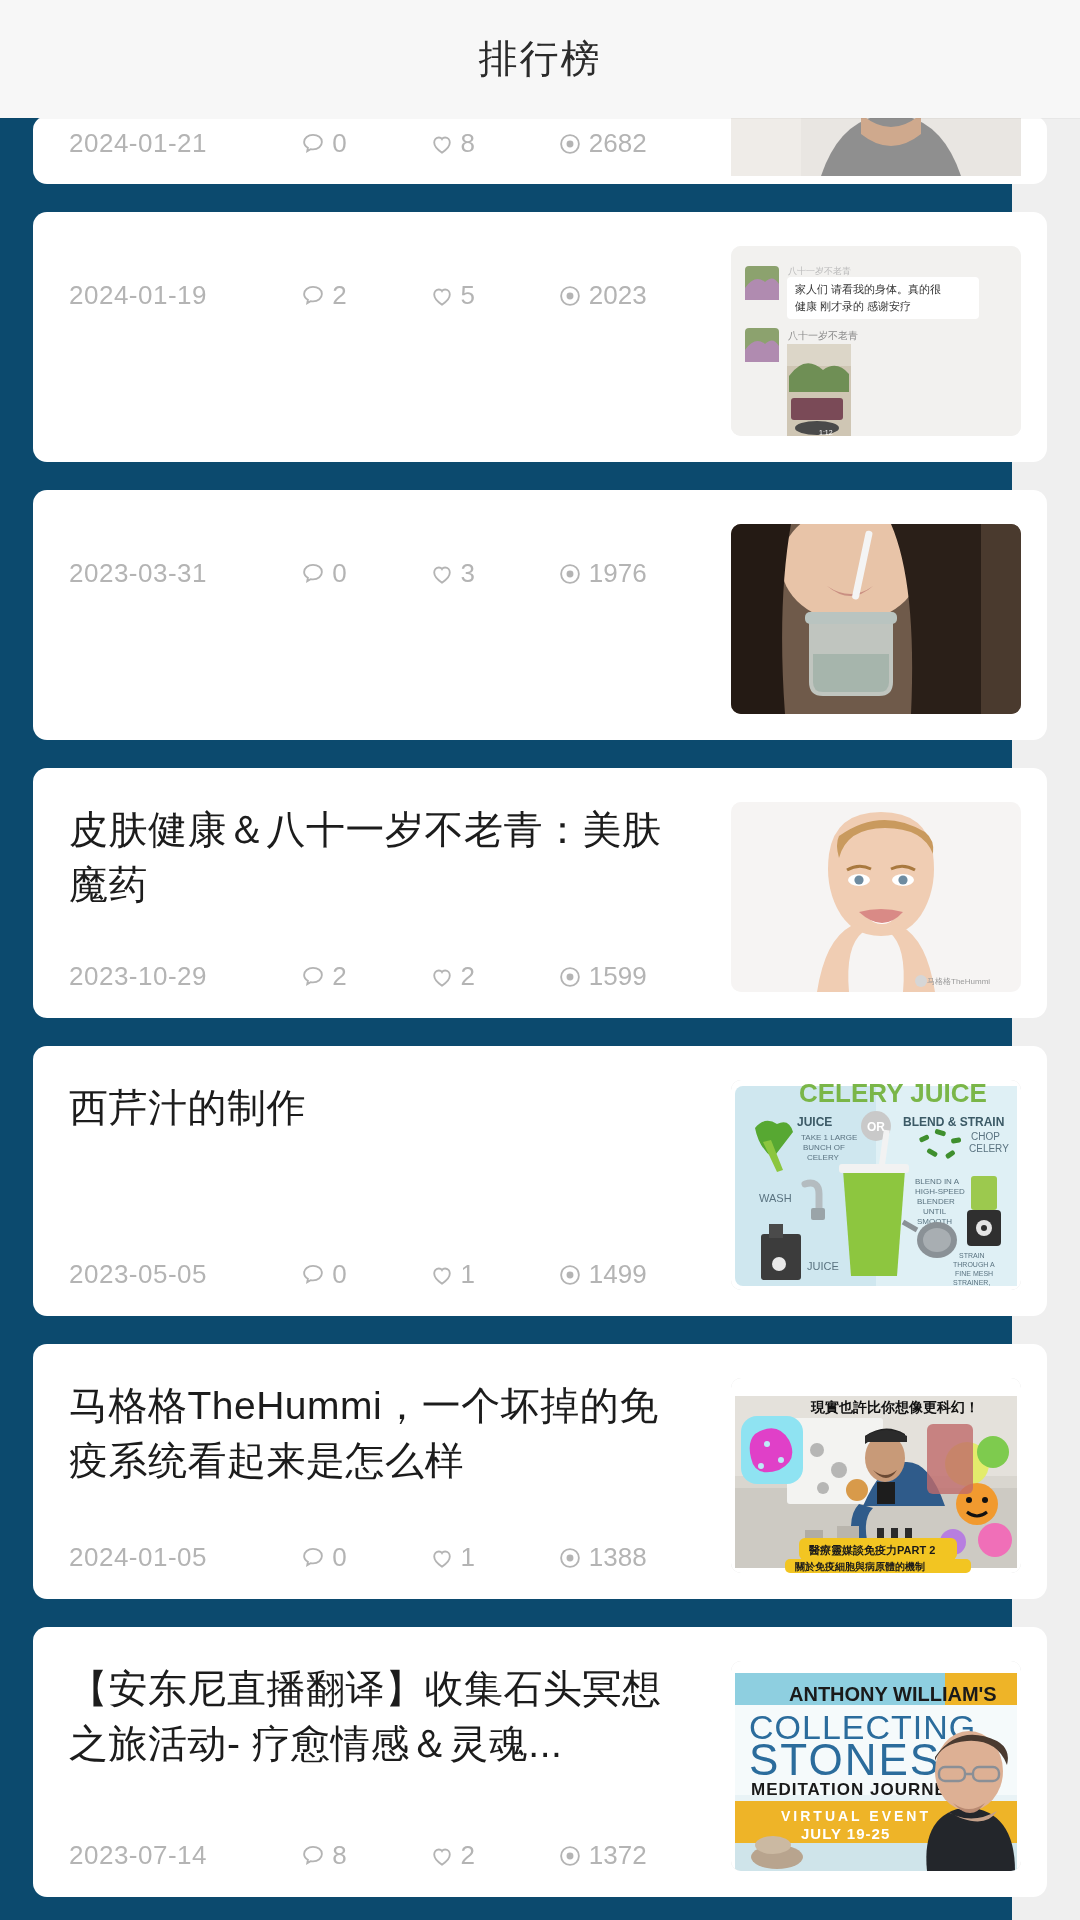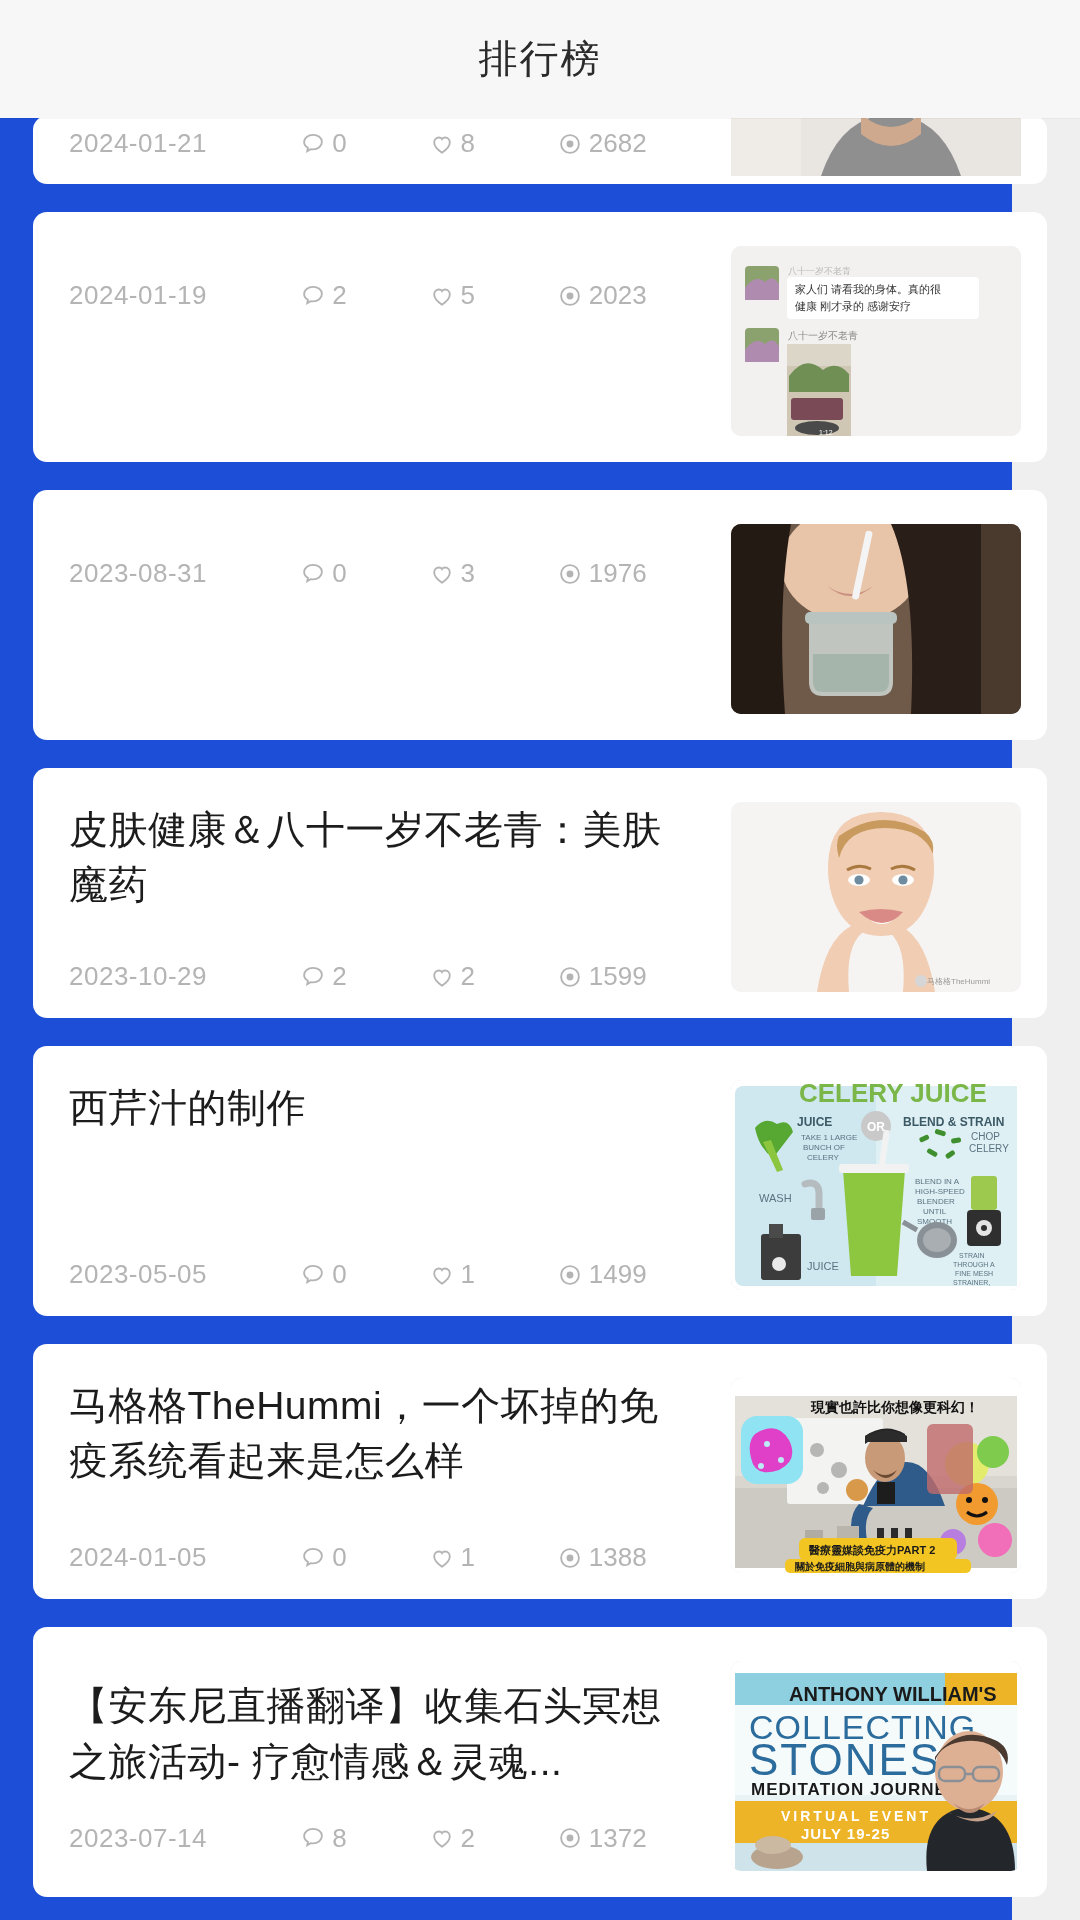--- a/index.html
+++ b/index.html
@@ -2,21 +2,21 @@
 <html><head>
 <meta charset="utf-8">
 <style>
   * { margin:0; padding:0; box-sizing:border-box; }
   html, body {
     width:1080px; height:1920px;
     background:#efefef;
     font-family:"Liberation Sans","DejaVu Sans",sans-serif;
     overflow:hidden;
   }
-  #app { position:relative; width:1012px; height:1920px; background:#1d4ed8; }
+  #app { position:relative; width:1012px; height:1920px; background:#0c4a6e; }
 
   
   .header {
     position:absolute; top:0; left:0; width:1080px; height:118px;
     background:#f7f7f7;
     display:flex; align-items:center; justify-content:center;
     z-index:30;
     box-shadow:0 1px 0 rgba(0,0,0,0.03);
   }
   .header-title {
@@ -80,21 +80,21 @@
     padding-top:0;
     overflow:hidden;
     height:68px;
     align-items:flex-start;
   }
   .card.clipped .card-text { justify-content:center; }
   .card.clipped .card-meta { margin-top:12px; }
   .card.clipped .thumb { height:60px; border-radius:0; }
 
   
-  .card.last { margin-bottom:0;align-items:center; }
+  .card.last { margin-bottom:0; }
 </style>
 </head>
 <body>
 
 <div id="app">
 
   <div class="header">
     <div class="header-title">排行榜</div>
   </div>
 
@@ -191,21 +191,21 @@
           <rect x="60" y="152" width="52" height="22" rx="3" fill="#7a4a57"></rect>
           <ellipse cx="86" cy="182" rx="22" ry="7" fill="#4a4a4a"></ellipse>
           <text x="88" y="189" font-family="Liberation Sans, sans-serif" font-size="7" fill="#ffffff">1:12</text>
         </svg>
       </div>
     </div>
 
     <div class="card">
       <div class="card-text">
         <div class="card-meta">
-          <span class="meta-date">2023-08-31</span>
+          <span class="meta-date">2023-03-31</span>
           <span class="meta-item">
             <span class="ico">
               <svg width="26" height="26" viewBox="0 0 24 24" fill="none" stroke="#b4b4b4" stroke-width="1.7">
                   <path d="M12 3.6c-4.6 0-8.2 2.9-8.2 6.5 0 2.2 1.4 4.1 3.5 5.3l-.6 3.2 3.1-1.9c.7.1 1.4.2 2.2.2 4.6 0 8.2-2.9 8.2-6.8S16.6 3.6 12 3.6z"></path>
                 </svg>
             </span>
             <span>0</span>
           </span>
           <span class="meta-item">
             <span class="ico">

